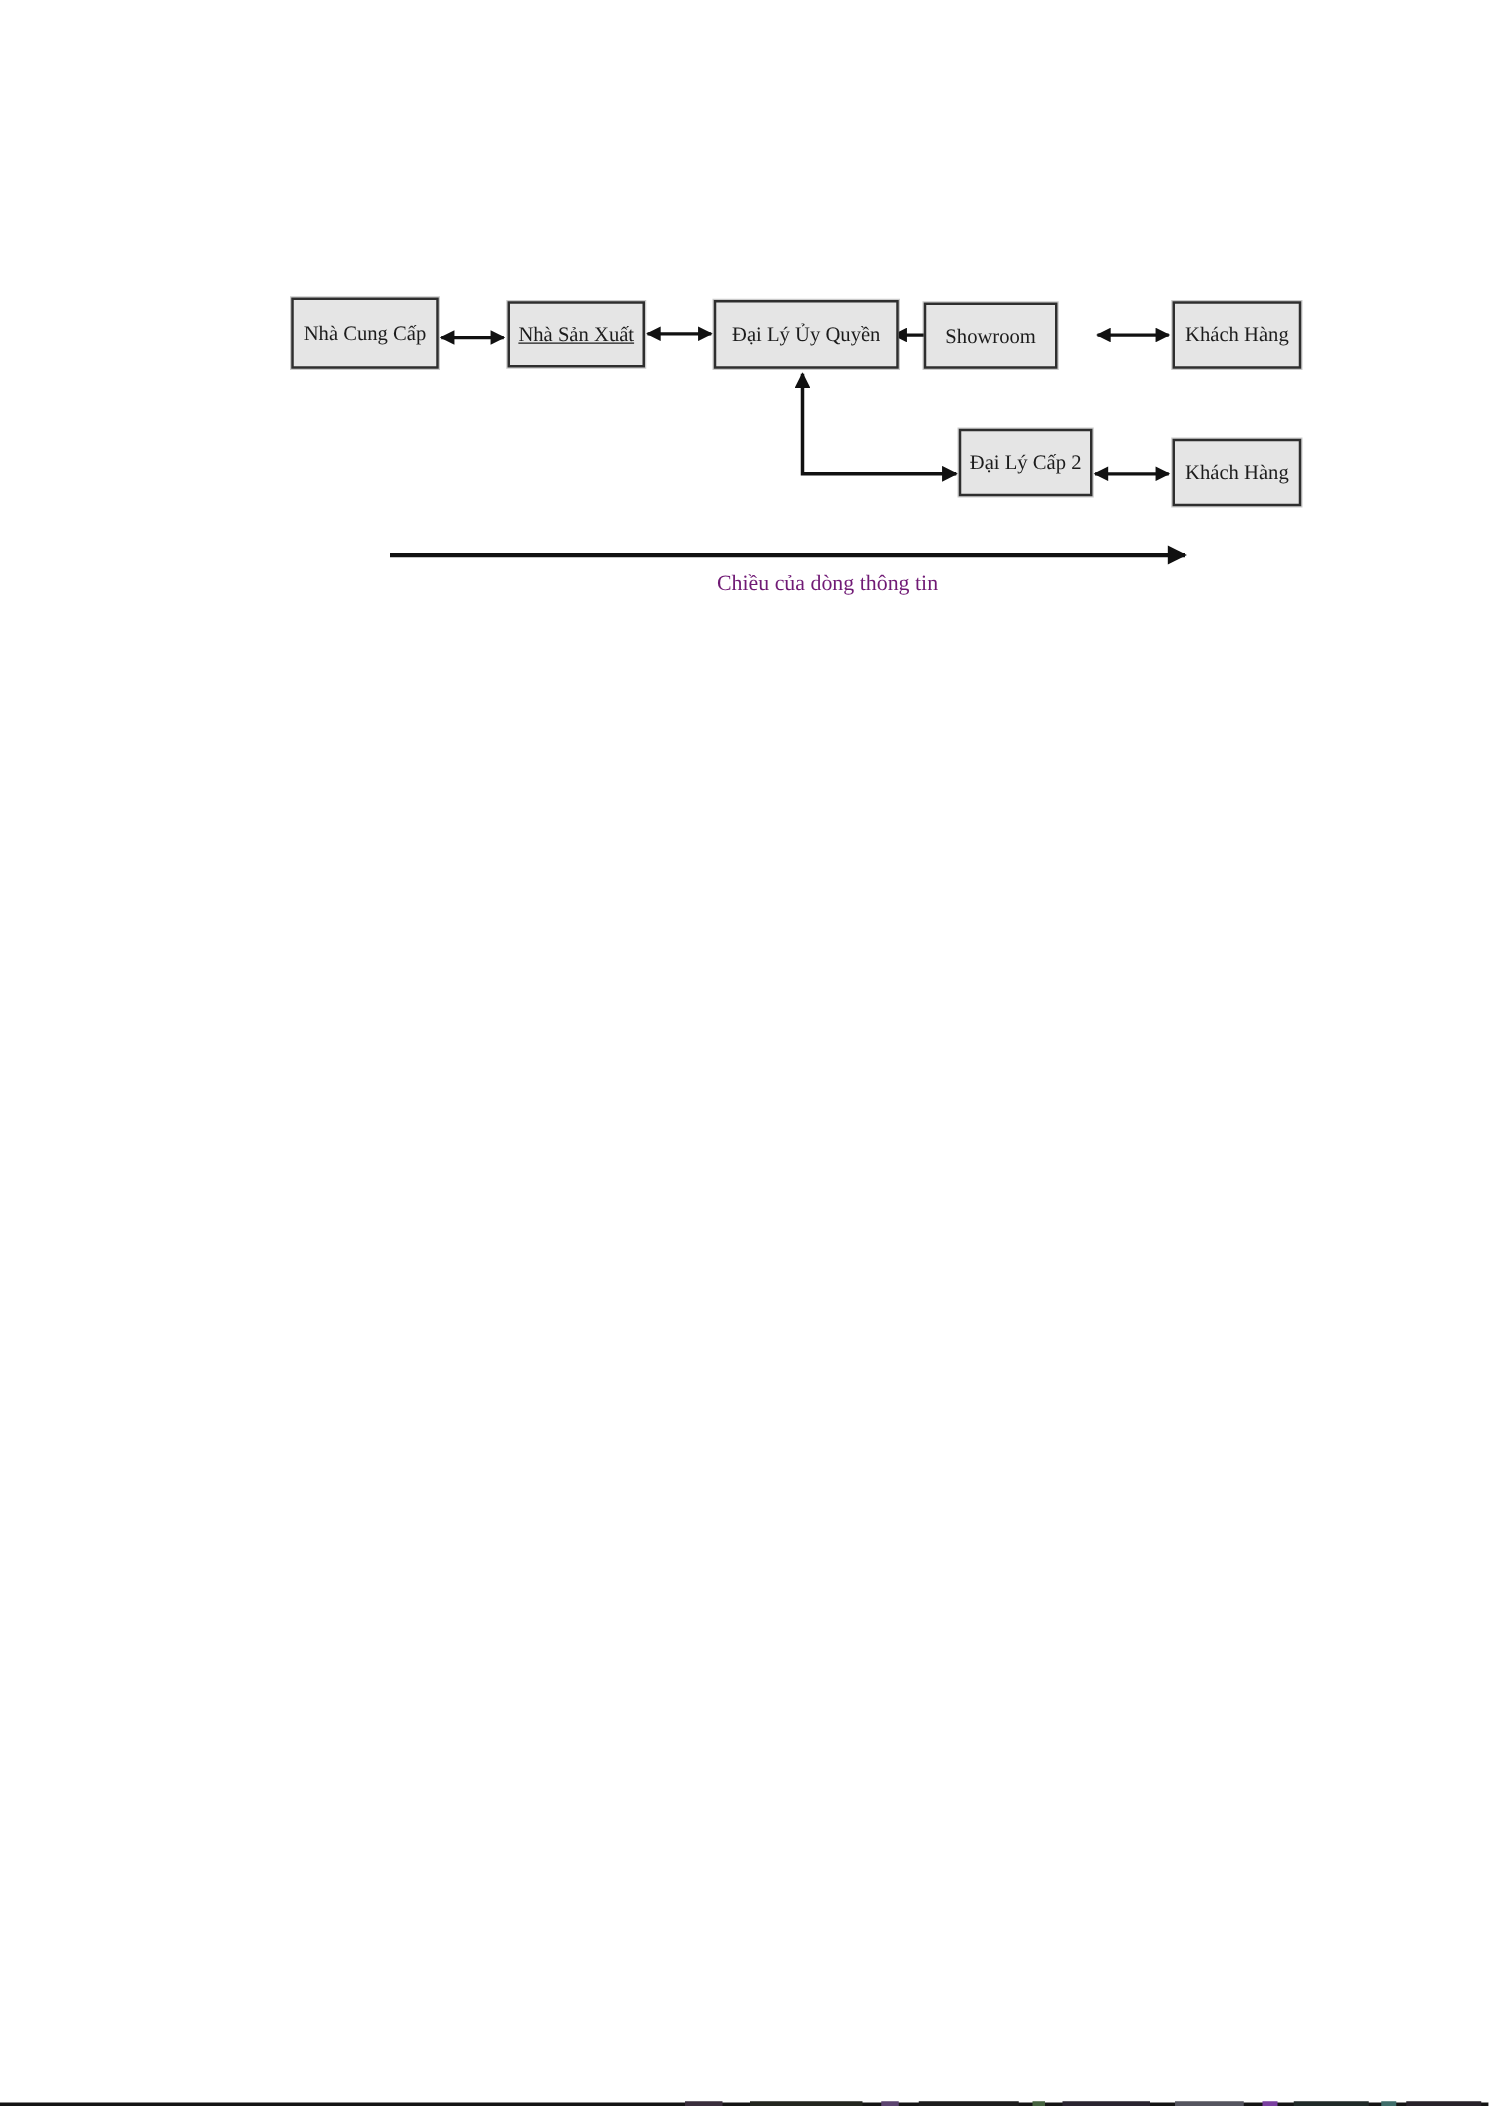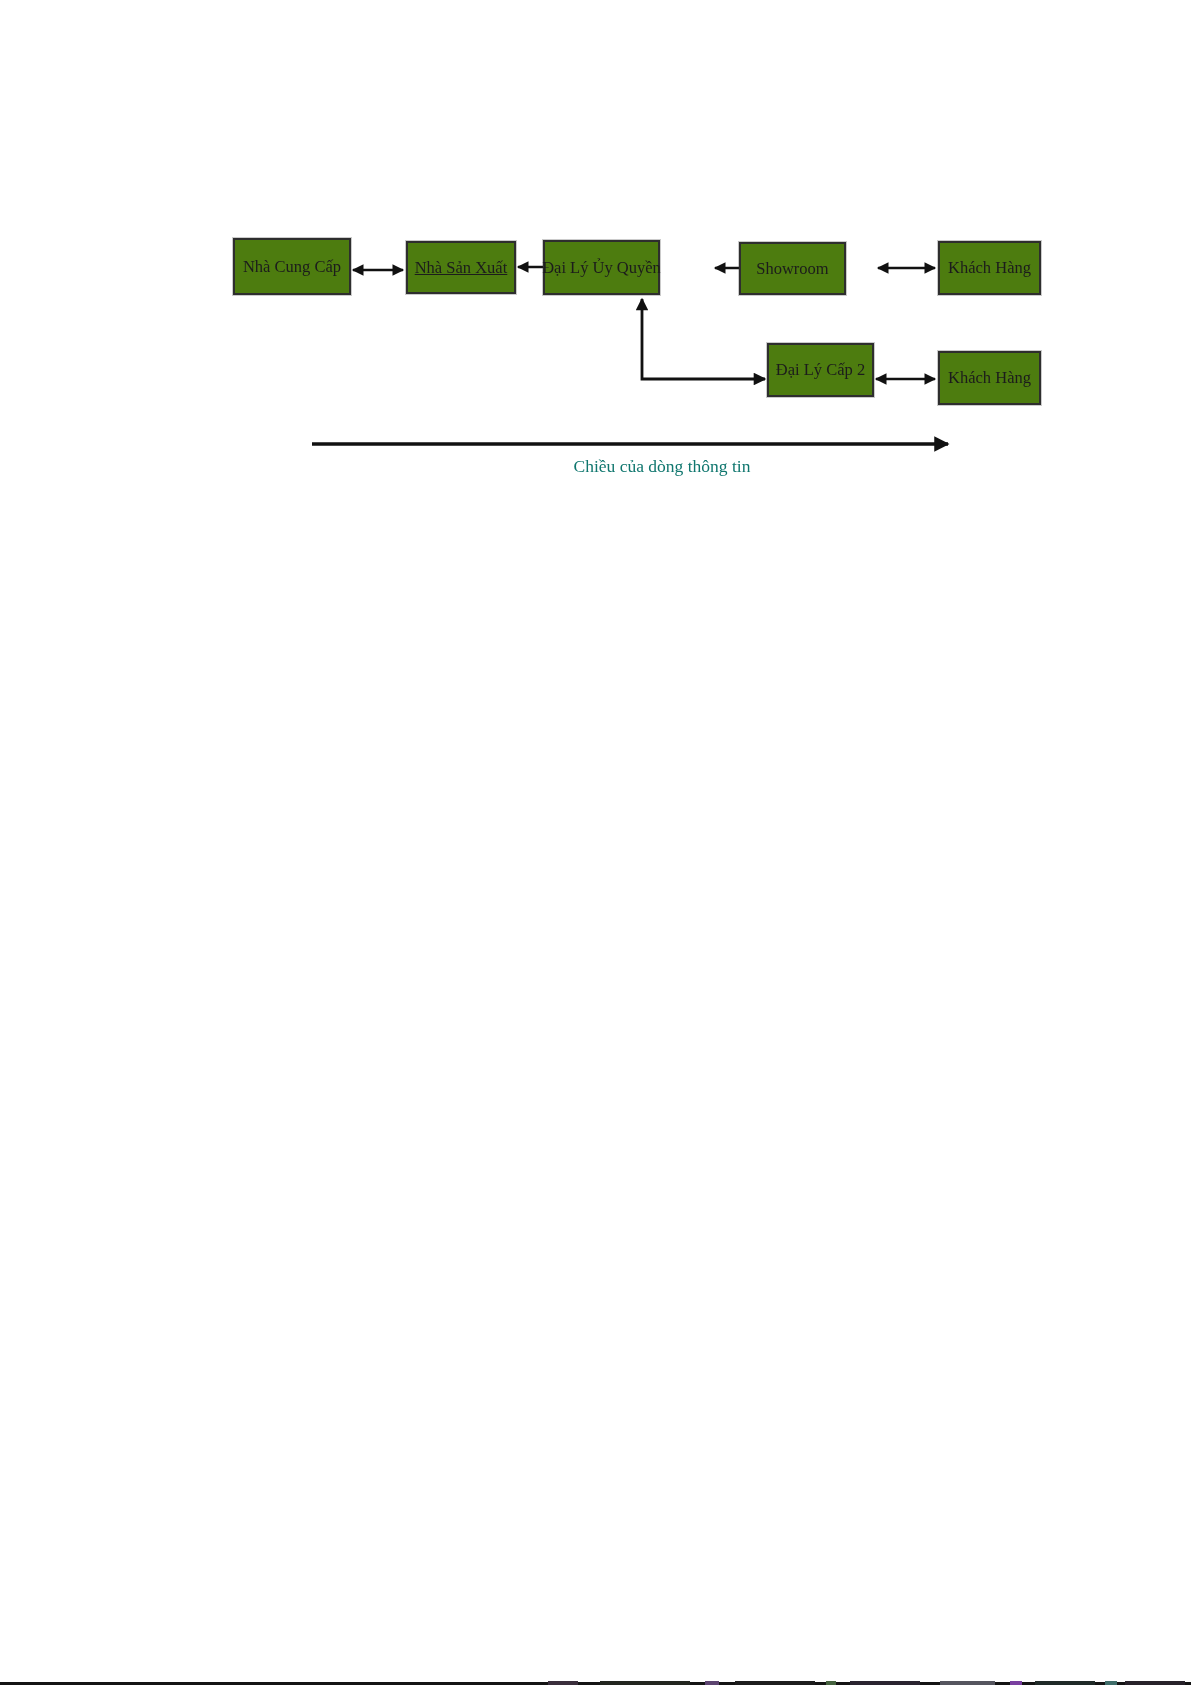--- a/index.html
+++ b/index.html
@@ -25,37 +25,37 @@
   .connectors {
     position: absolute;
     left: 0;
     top: 0;
     pointer-events: none;
   }
   .node {
     position: absolute;
     box-sizing: border-box;
     border: 2px solid #2e2e2e;
-    background: #4d7c0f;
+    background: #e5e5e5;
     display: flex;
     align-items: center;
     justify-content: center;
     font-size: 16.5px;
     color: #1c1c1c;
     white-space: nowrap;
     box-shadow: 0 0 0 1px rgba(46,46,46,0.25);
   }
   .caption {
     position: absolute;
     left: 462px;
     top: 456px;
     width: 400px;
     text-align: center;
     font-size: 17.5px;
-    color: #0f766e;
+    color: #701a75;
   }
   .artifact-strip {
     position: absolute;
     left: 0;
     top: 1682px;
     width: 1191px;
     height: 3px;
     background: #141414;
   }
   .noise {
@@ -87,21 +87,21 @@
 
       <path d="M642,299 L642,379 L765,379" fill="none" stroke="#111111" stroke-width="2.8" marker-start="url(#ah)" marker-end="url(#ah)"></path>
 
       <line x1="312" y1="444" x2="948" y2="444" stroke="#111111" stroke-width="3.4" marker-end="url(#ah)"></line>
     </svg>
 
     <div class="node" style="left:233px; top:238px; width:118px; height:57px;">Nhà Cung Cấp</div>
 
     <div class="node" style="left:406px; top:241px; width:110px; height:53px;text-decoration:underline;">Nhà Sản Xuất</div>
 
-    <div class="node" style="left:543px; top:240px; width:117px; height:55px;">Đại Lý Ủy Quyền</div>
+    <div class="node" style="left:571px; top:240px; width:148px; height:55px;">Đại Lý Ủy Quyền</div>
 
     <div class="node" style="left:739px; top:242px; width:107px; height:53px;">Showroom</div>
 
     <div class="node" style="left:938px; top:241px; width:103px; height:54px;">Khách Hàng</div>
 
     <div class="node" style="left:767px; top:343px; width:107px; height:54px;">Đại Lý Cấp 2</div>
 
     <div class="node" style="left:938px; top:351px; width:103px; height:54px;">Khách Hàng</div>
 
     <div class="caption">Chiều của dòng thông tin</div>

